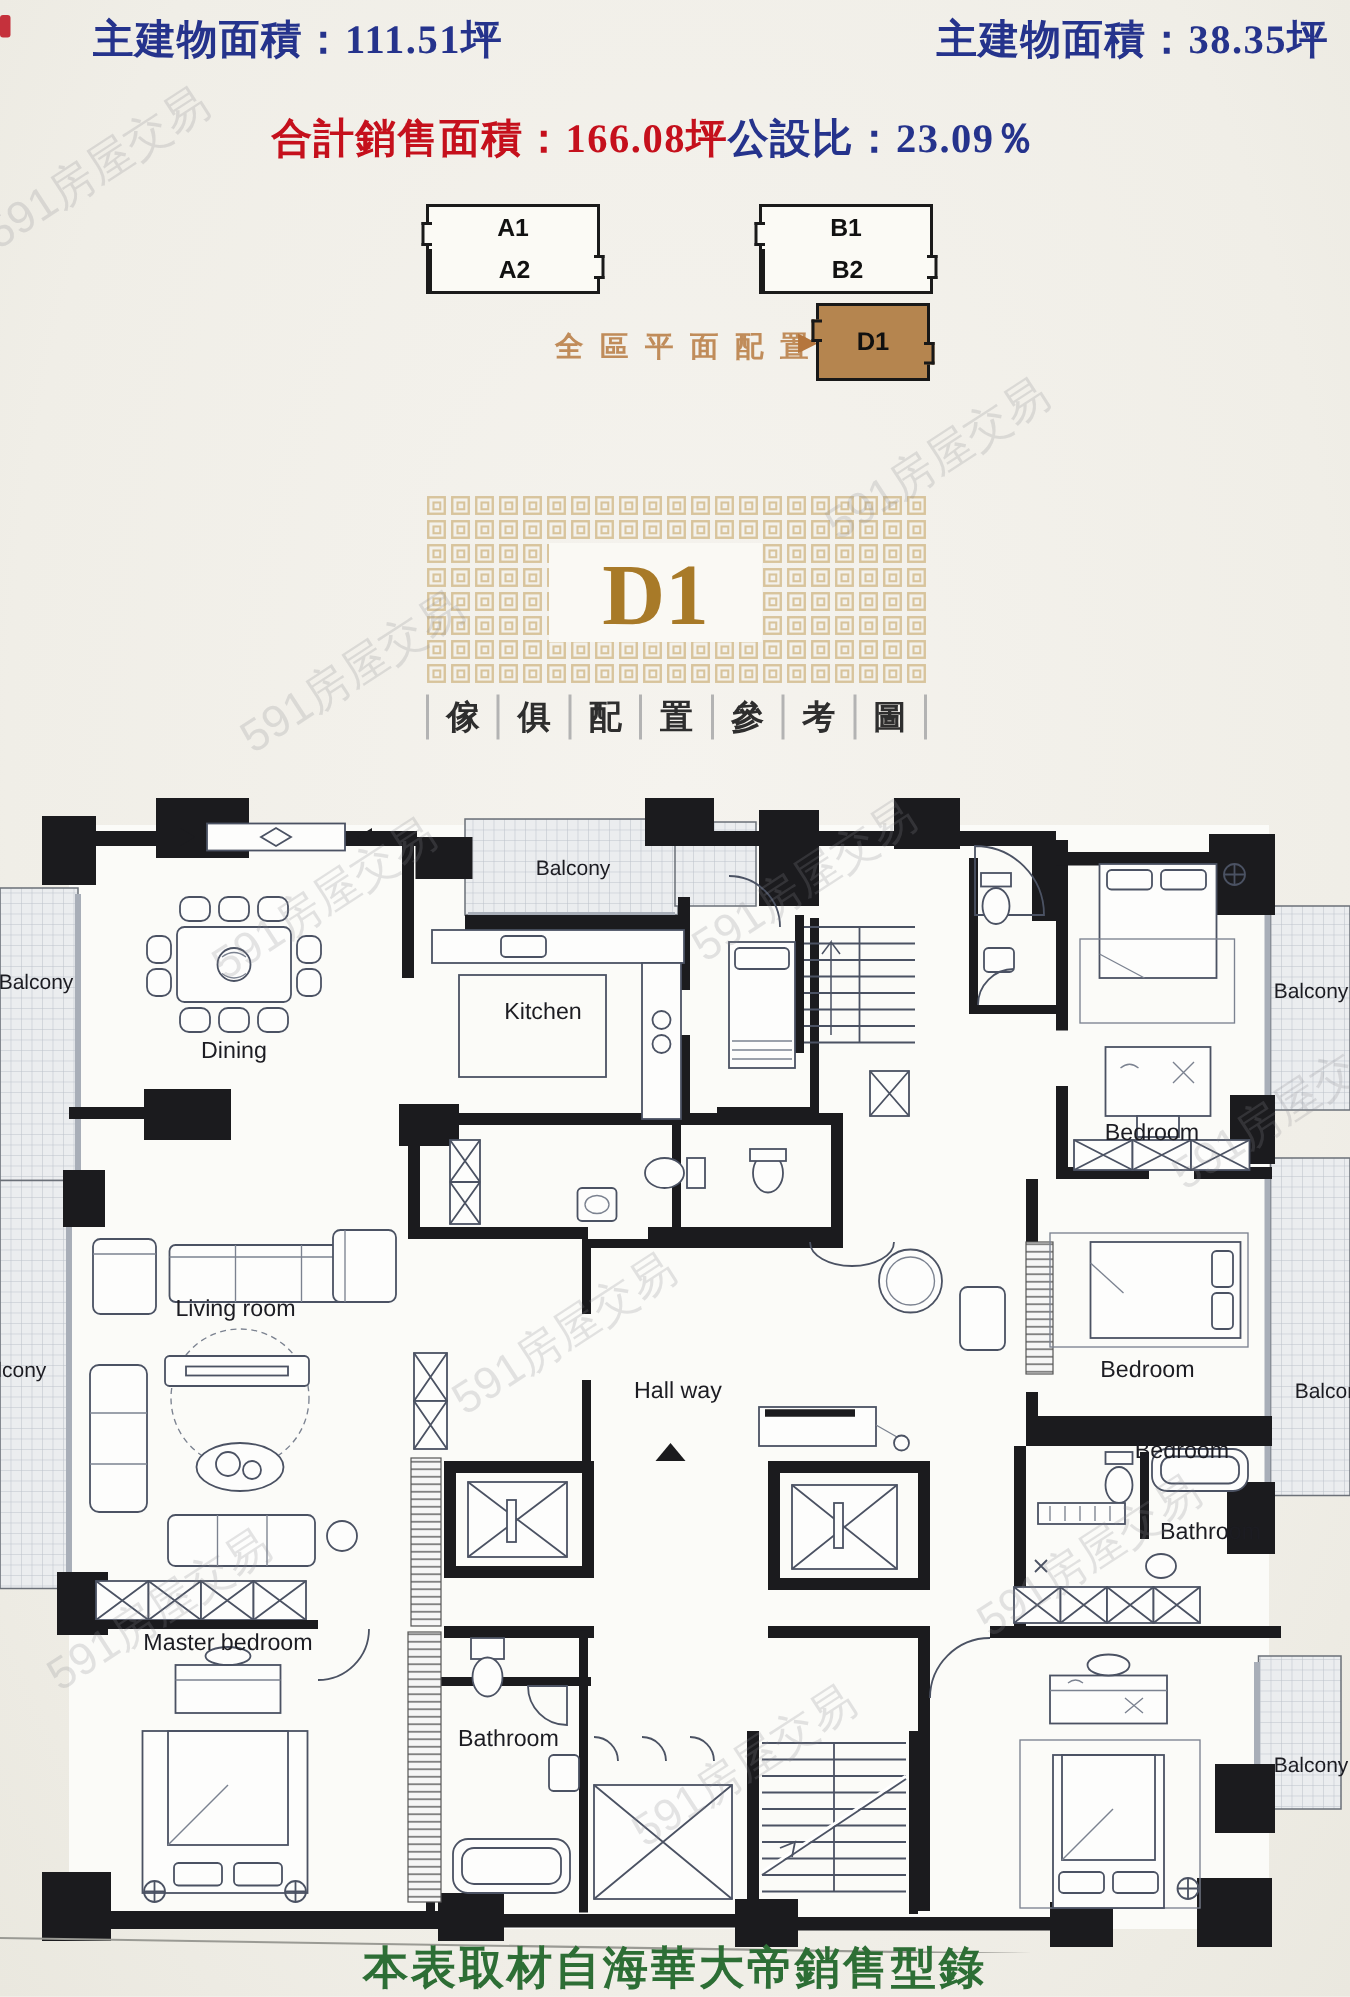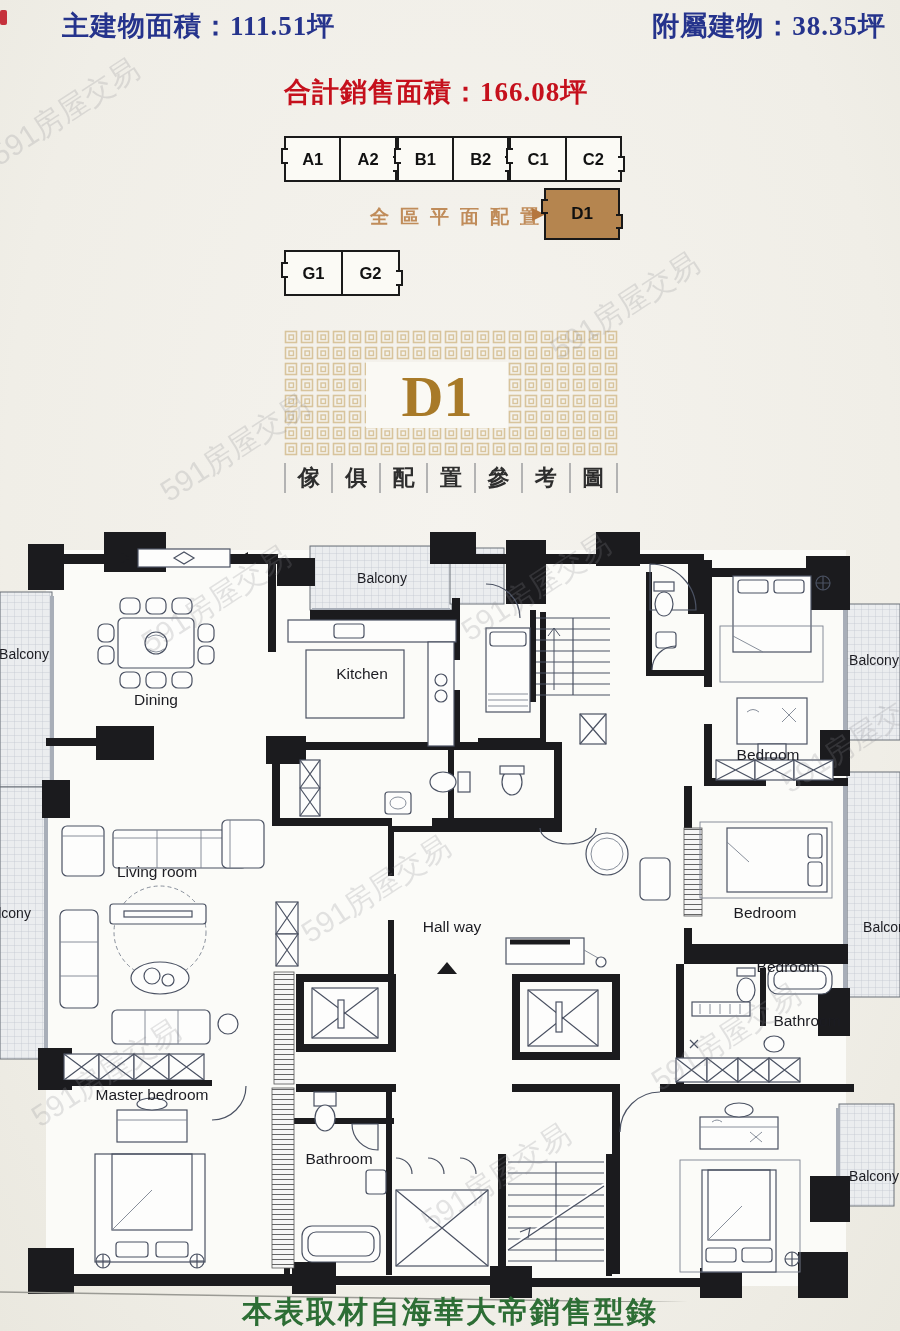--- a/index.html
+++ b/index.html
@@ -11,22 +11,22 @@
   .stats1{position:absolute;top:8px;left:0;width:900px;display:flex;justify-content:space-between;
           padding:0 14px 0 62px;box-sizing:border-box;}
   .stats1 .st, .stats2 .st{font-family:"Liberation Serif",serif;font-weight:bold;font-size:27px;
           color:#25338c;letter-spacing:1px;white-space:nowrap;}
   .stats2{position:absolute;top:74px;left:0;width:872px;display:flex;justify-content:center;}
   .st.red{color:#c5101c;}
   .scanmark{position:absolute;left:0;top:10px;width:7px;height:15px;background:#c5313c;border-radius:2px;}
   
   .selector{position:absolute;left:284px;top:136px;width:338px;}
   .sel-row{display:flex;justify-content:space-between;}
-  .blk{position:relative;width:116px;height:46px;background:#fbfaf5;border:2.2px solid #1a1a1a;
-       box-sizing:border-box;display:flex;}
+  .blk{position:relative;width:116px;height:60px;background:#fbfaf5;border:2.2px solid #1a1a1a;
+       box-sizing:border-box;display:flex;flex-direction:column;}
   .blk:before{content:"";position:absolute;left:-5px;top:10px;width:5px;height:12px;
        background:#fbfaf5;border:2px solid #1a1a1a;border-right:none;}
   .blk:after{content:"";position:absolute;right:-5px;bottom:8px;width:5px;height:12px;
        background:#fbfaf5;border:2px solid #1a1a1a;border-left:none;}
   .cell{flex:1;display:flex;align-items:center;justify-content:center;
         font-weight:bold;font-size:16.5px;color:#111;}
   .cell + .cell{border-left:2.2px solid #1a1a1a;}
   .sel-mid{position:relative;height:58px;margin:6px 0 4px 0;}
   .sel-caption{position:absolute;left:86px;top:16px;font-size:19px;font-weight:bold;
         color:#c08c5a;letter-spacing:11px;white-space:nowrap;}
@@ -63,51 +63,44 @@
 </style>
 </head>
 <body>
 
 <div class="page">
 
   <div class="scanmark"></div>
 
   <div class="stats1">
     <span class="st">主建物面積：111.51坪</span>
-    <span class="st">附屬建物：38.35坪</span>
+    <span class="st">主建物面積：38.35坪</span>
   </div>
   <div class="stats2">
     <span class="st red">合計銷售面積：166.08坪</span>
+    <span class="st">公設比：23.09％</span>
   </div>
 
   <div class="selector">
     <div class="sel-row">
       <div class="blk">
         <div class="cell">A1</div>
         <div class="cell">A2</div>
       </div>
       <div class="blk">
         <div class="cell">B1</div>
         <div class="cell">B2</div>
       </div>
-      <div class="blk">
-        <div class="cell">C1</div>
-        <div class="cell">C2</div>
-      </div>
     </div>
     <div class="sel-mid">
       <span class="sel-caption">全區平面配置</span>
       <span class="sel-arrow">▶</span>
       <div class="blk-d1">D1</div>
     </div>
     <div class="sel-row">
-      <div class="blk">
-        <div class="cell">G1</div>
-        <div class="cell">G2</div>
-      </div>
     </div>
   </div>
 
   <svg class="logo" width="334" height="128" viewBox="0 0 334 128">
     <defs>
       <pattern id="motif" width="16" height="16" patternUnits="userSpaceOnUse">
         <rect width="16" height="16" fill="none"></rect>
         <rect x="1.5" y="1.5" width="11" height="11" fill="none" stroke="#d8c49c" stroke-width="1.6"></rect>
         <rect x="5" y="5" width="4.5" height="4.5" fill="none" stroke="#d8c49c" stroke-width="1.4"></rect>
       </pattern>

